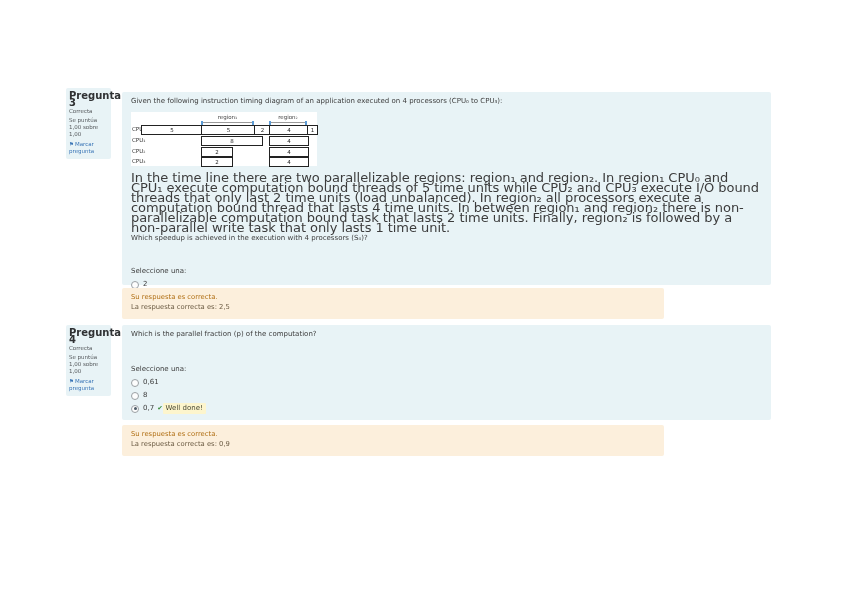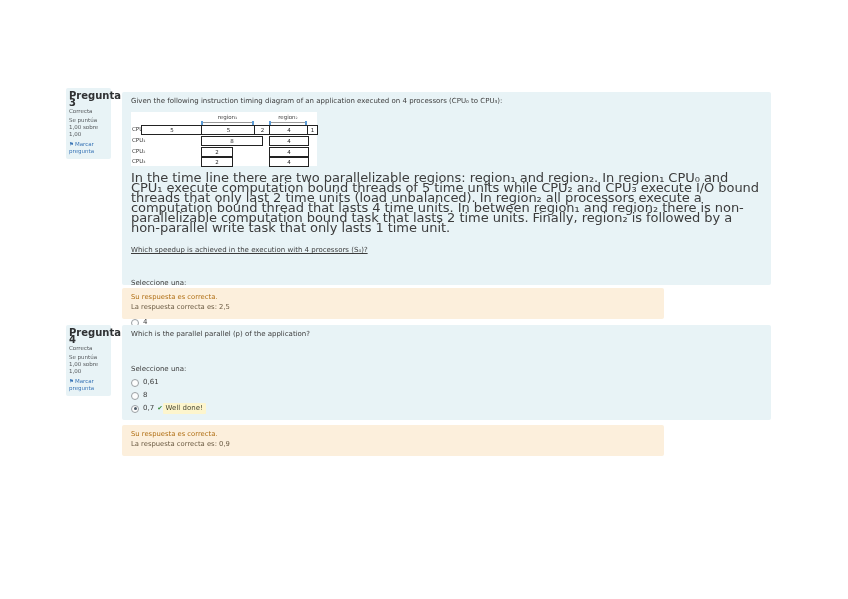--- a/index.html
+++ b/index.html
@@ -14,21 +14,21 @@
   .qinfo .flag{color:#3b76b7;text-decoration:none;display:block;line-height:7px;cursor:pointer;}
   .qinfo .flagicon{color:#3b76b7;font-size:5.5px;margin-right:1px;}
   #qinfo3{top:88px;min-height:55px;}
   #qinfo4{top:325px;min-height:55px;}
   
   .qcontent{position:absolute;left:122px;width:649px;background:#e8f3f6;border-radius:2px;
             box-sizing:border-box;padding:5px 9px;font-size:7px;line-height:9px;color:#3c3c3c;}
   #qcontent3{top:92px;height:193px;}
   #qcontent4{top:325px;height:95px;}
   .para{font-size:13px;line-height:10px;margin-top:7px;letter-spacing:-0.05px;}
-  .prompt{margin-top:13px;text-decoration:underline;}
+  .prompt{margin-top:1px;}
   .selectlabel{margin-top:24px;}
   
   .diagram{position:relative;width:186px;height:54px;background:#ffffff;margin-top:6px;}
   .diagram .rlabel{position:absolute;top:1px;font-size:5.5px;color:#444;text-align:center;}
   .diagram .arrow{position:absolute;top:10px;border-top:1px solid #9a9a9a;height:0;}
   .diagram .arrow::before,.diagram .arrow::after{content:"";position:absolute;top:-2px;width:2px;height:4px;background:#5b9bd5;}
   .diagram .arrow::before{left:0;}
   .diagram .arrow::after{right:0;}
   .diagram .cpulabel{position:absolute;left:1px;font-size:5.5px;line-height:9px;color:#333;}
   .diagram .bar{position:absolute;height:8px;border:1px solid #222;background:#fff;
@@ -119,21 +119,21 @@
   </div>
 
   <aside class="qinfo" id="qinfo4">
     <div class="qnum">Pregunta 4</div>
     <div class="state">Correcta</div>
     <div class="grade">Se puntúa 1,00 sobre 1,00</div>
     <a class="flag"><span class="flagicon">⚑</span><span>Marcar pregunta</span></a>
   </aside>
 
   <div class="qcontent" id="qcontent4">
-    <div class="qtext">Which is the parallel parallel (p) of the application?</div>
+    <div class="qtext">Which is the parallel fraction (p) of the computation?</div>
     <div class="selectlabel" style="margin-top:26px;">Seleccione una:</div>
 
     <div class="opt">
       <span class="radio"></span>
       <span class="optlabel">0,61</span>
     </div>
     <div class="opt">
       <span class="radio"></span>
       <span class="optlabel">8</span>
     </div>

